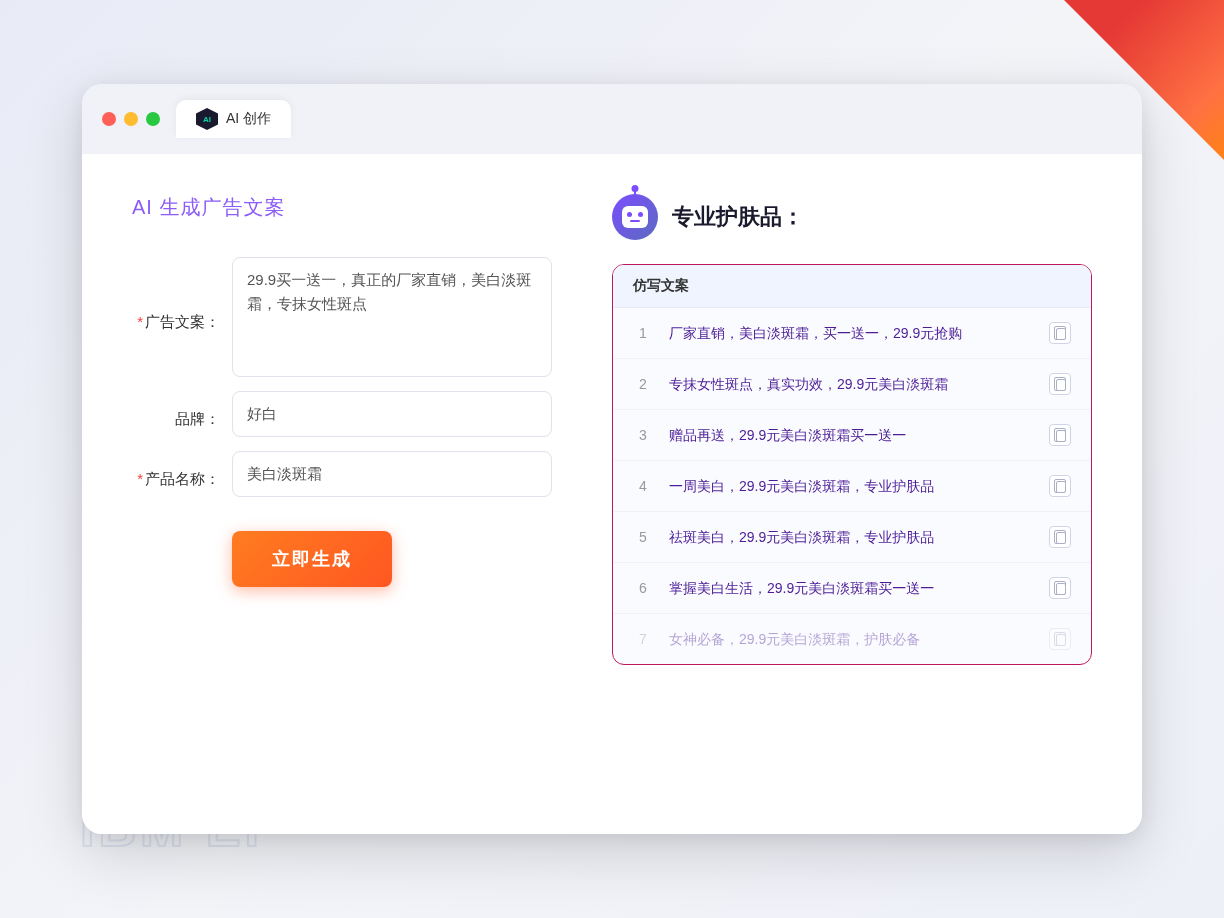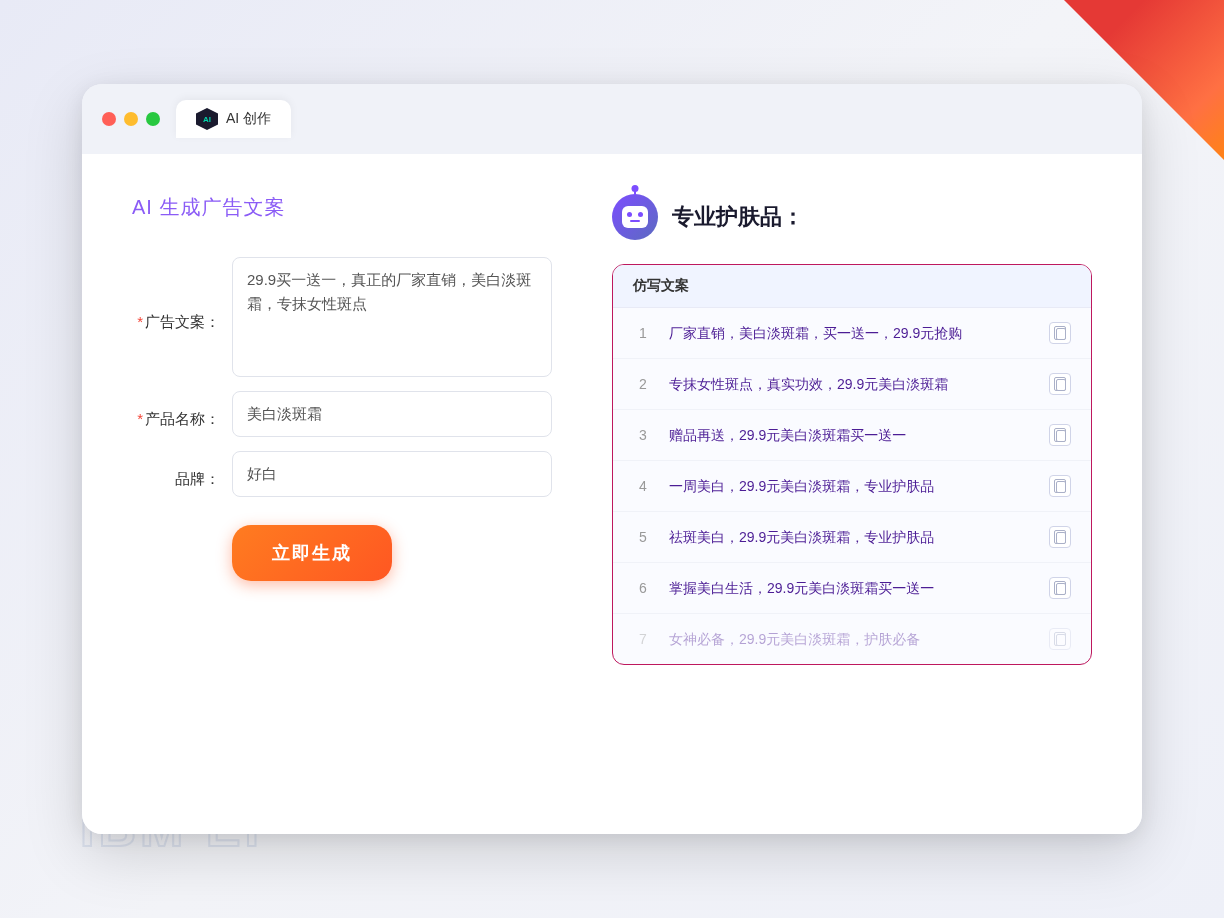--- a/index.html
+++ b/index.html
@@ -141,26 +141,26 @@
       background: #fff;
       resize: none;
       line-height: 1.6;
     }
 
     textarea.form-input {
       height: 120px;
     }
 
     .generate-btn {
-      margin-top: 14px;
+      margin-top: 20px;
       margin-left: 100px;
       background: linear-gradient(135deg, #ff7c20, #ff5722);
       color: white;
       border: none;
-      border-radius: 19px;
+      border-radius: 8px;
       padding: 16px 40px;
       font-size: 18px;
       font-weight: 700;
       cursor: pointer;
       letter-spacing: 2px;
       font-family: inherit;
       box-shadow: 0 4px 15px rgba(255,87,34,0.4);
       transition: all 0.2s;
     }
 
@@ -395,30 +395,30 @@
       
       <div class="form-row">
         <label class="form-label">
           <span class="required-star">*</span><span>广告文案：</span>
         </label>
         <textarea class="form-input" style="">29.9买一送一，真正的厂家直销，美白淡斑霜，专抹女性斑点</textarea>
       </div>
 
       
       <div class="form-row">
+        <label class="form-label">品牌：</label>
+        <input type="text" class="form-input" value="好白" style="">
+      </div>
+
+      
+      <div class="form-row">
         <label class="form-label">
           <span class="required-star">*</span><span>产品名称：</span>
         </label>
         <input type="text" class="form-input" value="美白淡斑霜" style="">
-      </div>
-
-      
-      <div class="form-row">
-        <label class="form-label">品牌：</label>
-        <input type="text" class="form-input" value="好白" style="">
       </div>
 
       
       <button class="generate-btn">立即生成</button>
     </div>
 
     <div class="right-panel">
       <div class="result-header">
         <div class="robot-icon">
           <div class="robot-face">

